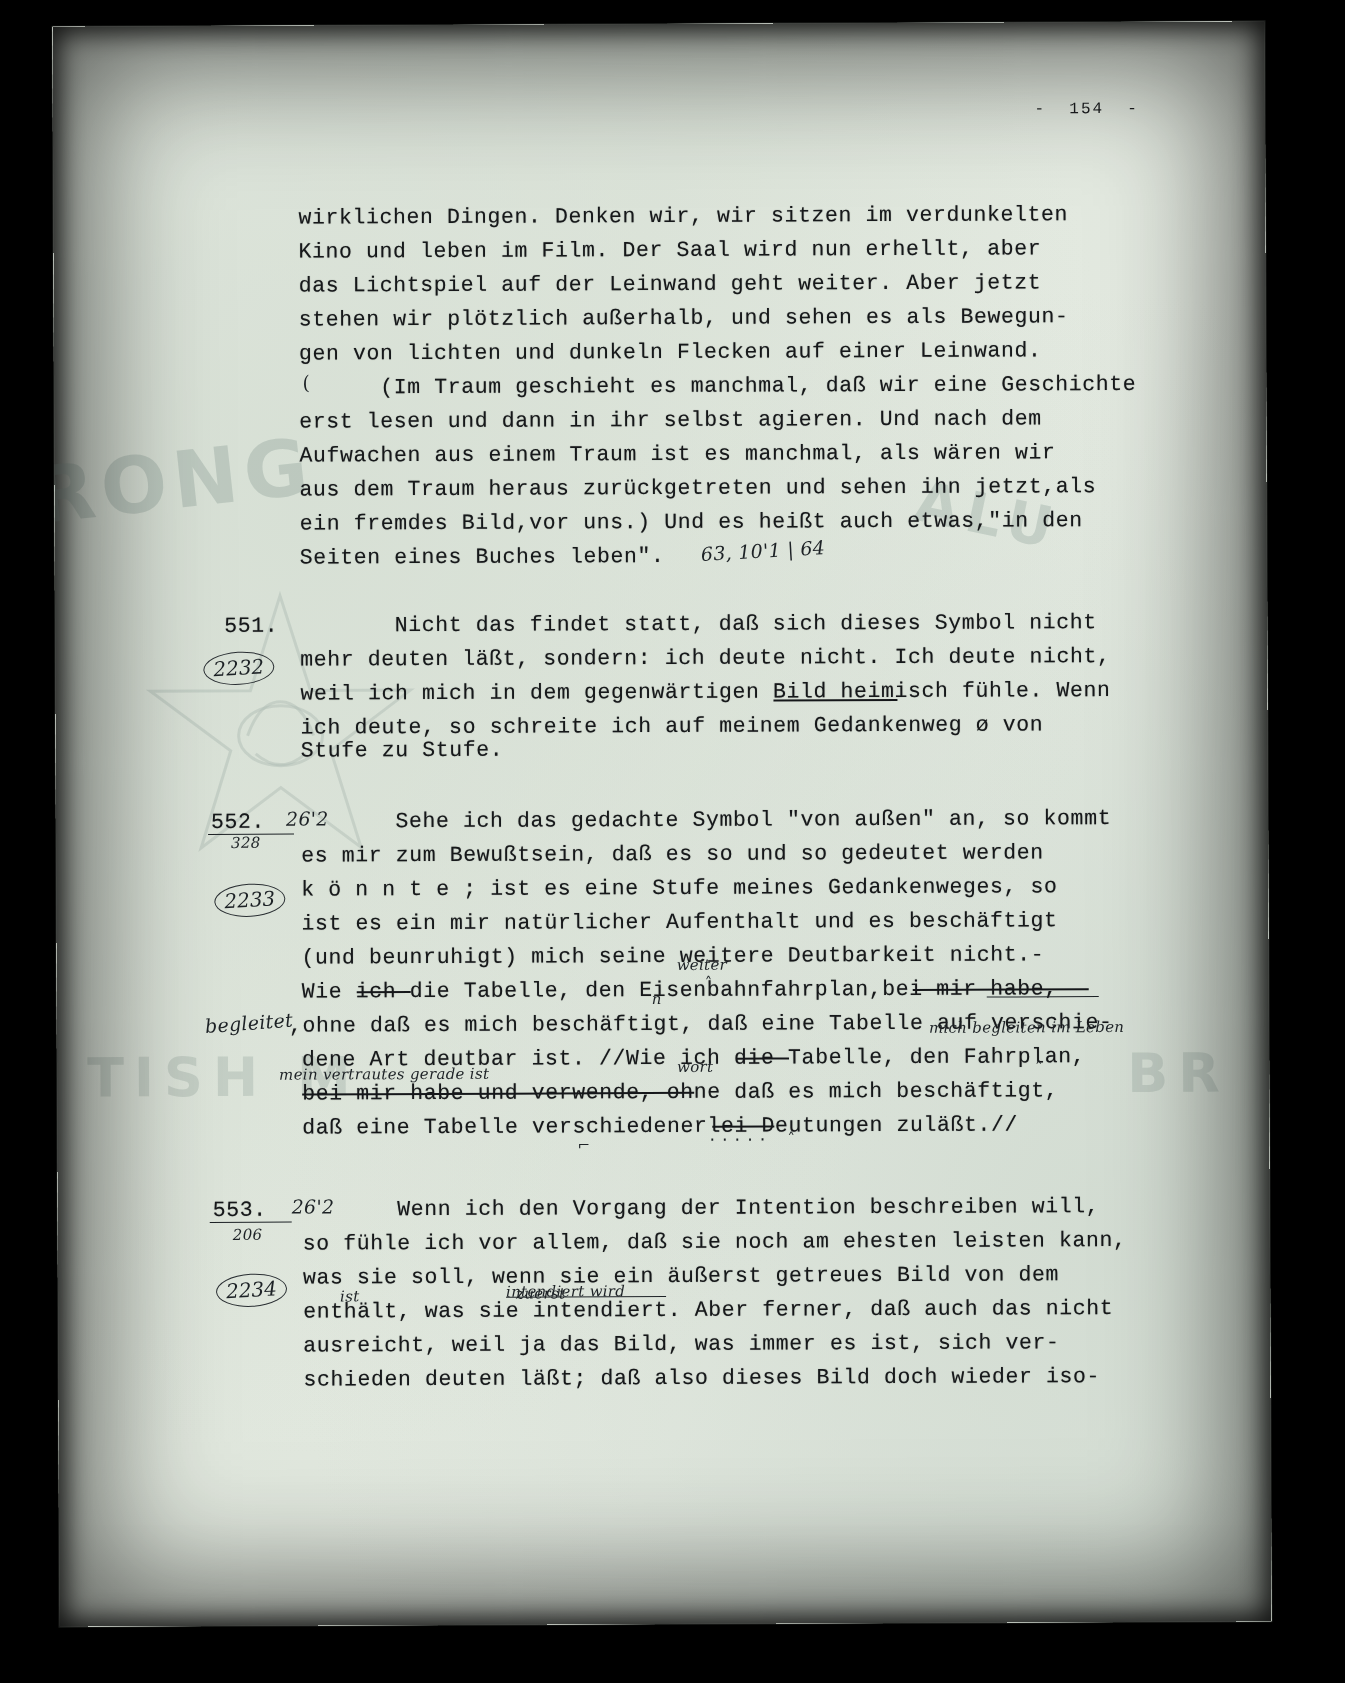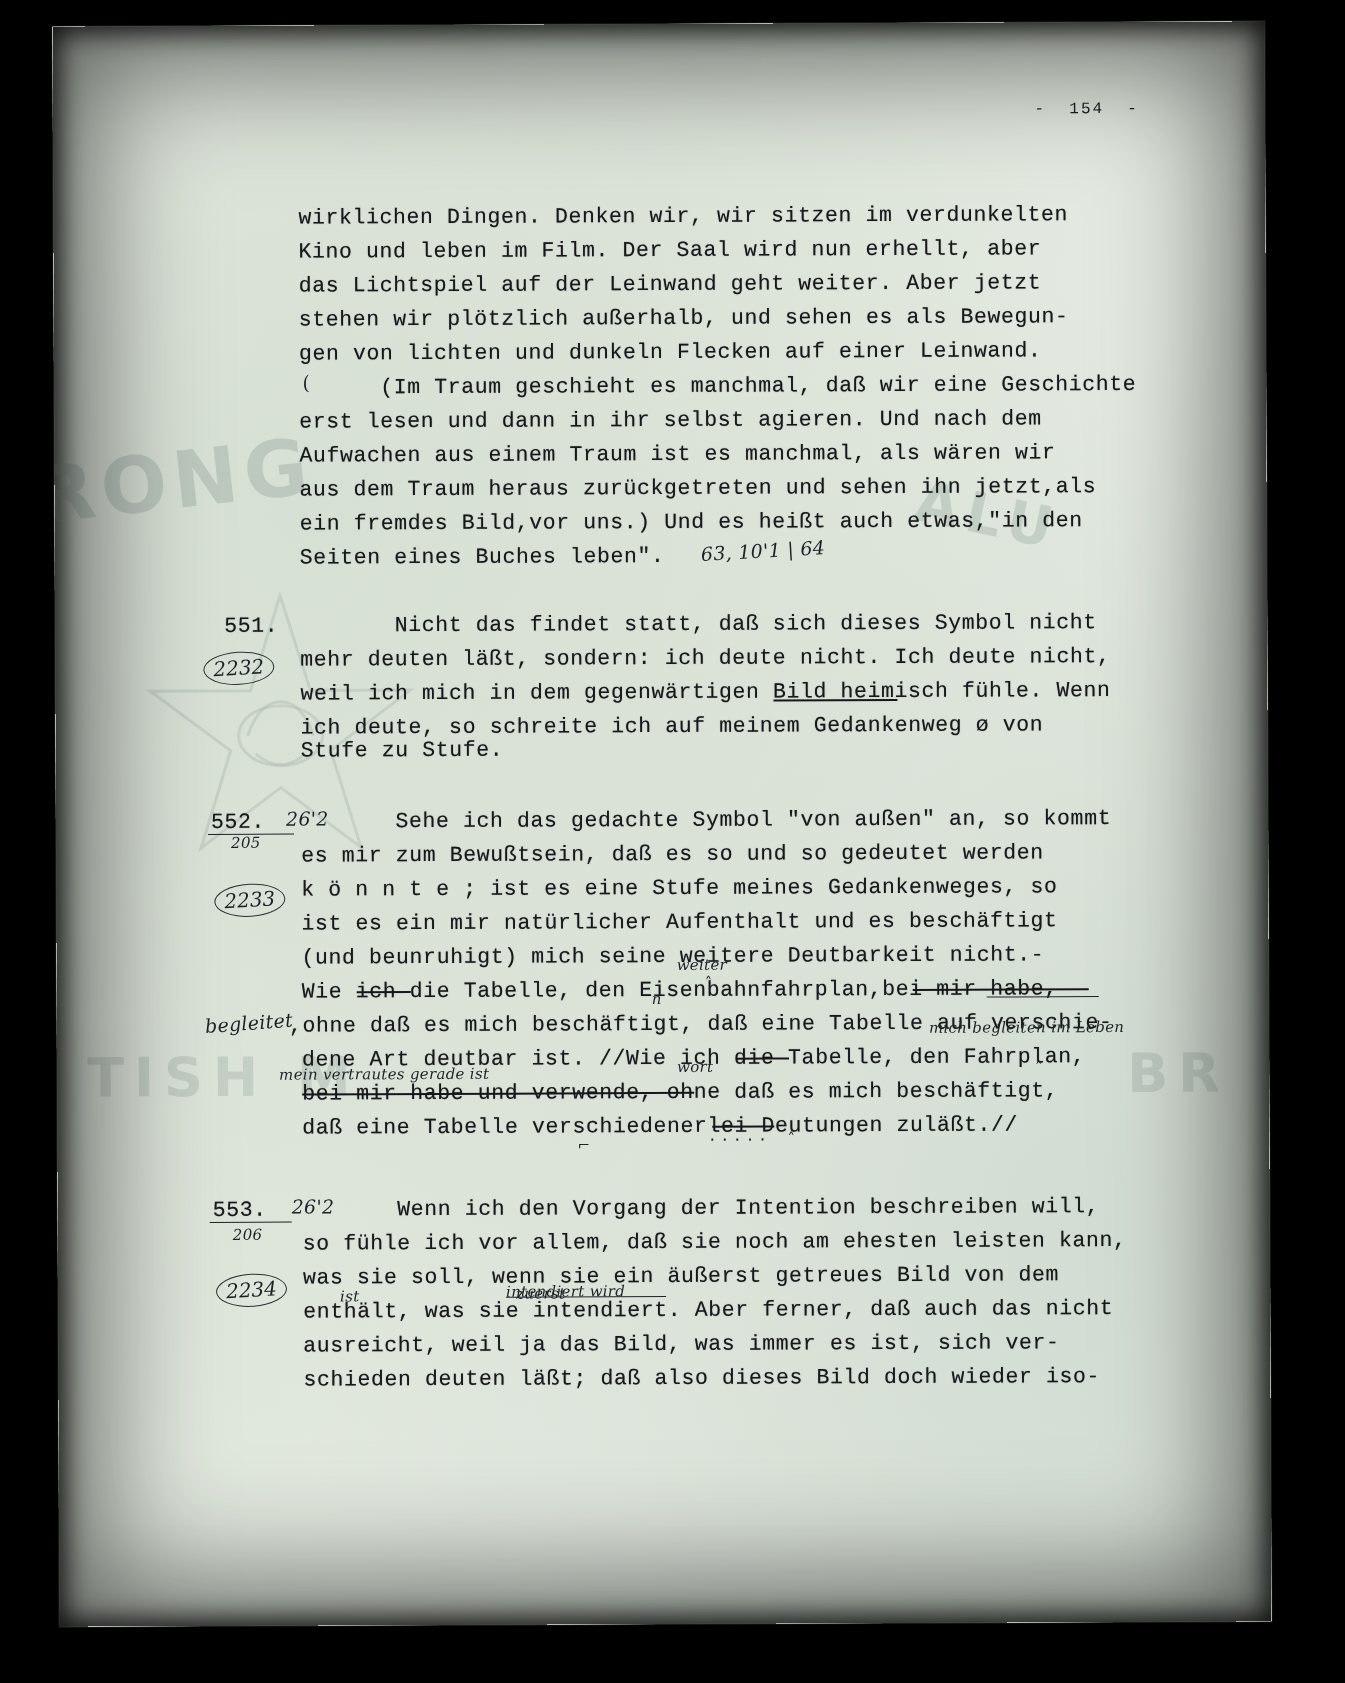--- a/index.html
+++ b/index.html
@@ -242,21 +242,21 @@
     </div>
 
     <div class="hand hand-md" style="left:248px; top:346px; transform:rotate(-12deg);">(</div>
 
     <div class="hand hand-md" style="left:646px; top:516px; transform:rotate(-3deg);">63, 10'1 | 64</div>
 
     <div class="circle-num" style="left:148px; top:626px;">2232</div>
 
     <div class="hand hand-md" style="left:230px; top:782px;">26'2</div>
     <div class="hrule-thin" style="left:152px; top:808px; width:86px;"></div>
-    <div class="hand hand-sm" style="left:175px; top:808px;">205</div>
+    <div class="hand hand-sm" style="left:175px; top:808px;">328</div>
     <div class="circle-num" style="left:158px; top:858px;">2233</div>
 
     <div class="hand hand-sm" style="left:620px; top:932px;">weiter</div>
     <div class="caret" style="left:648px; top:950px;">˄</div>
 
     <div class="hand hand-sm" style="left:595px; top:966px;">n</div>
 
     <div class="hand hand-sm" style="left:872px; top:962px;margin-top:34px;">mich begleiten im Leben</div>
     <div class="hrule-thin" style="left:930px; top:974px; width:112px;"></div>
 

